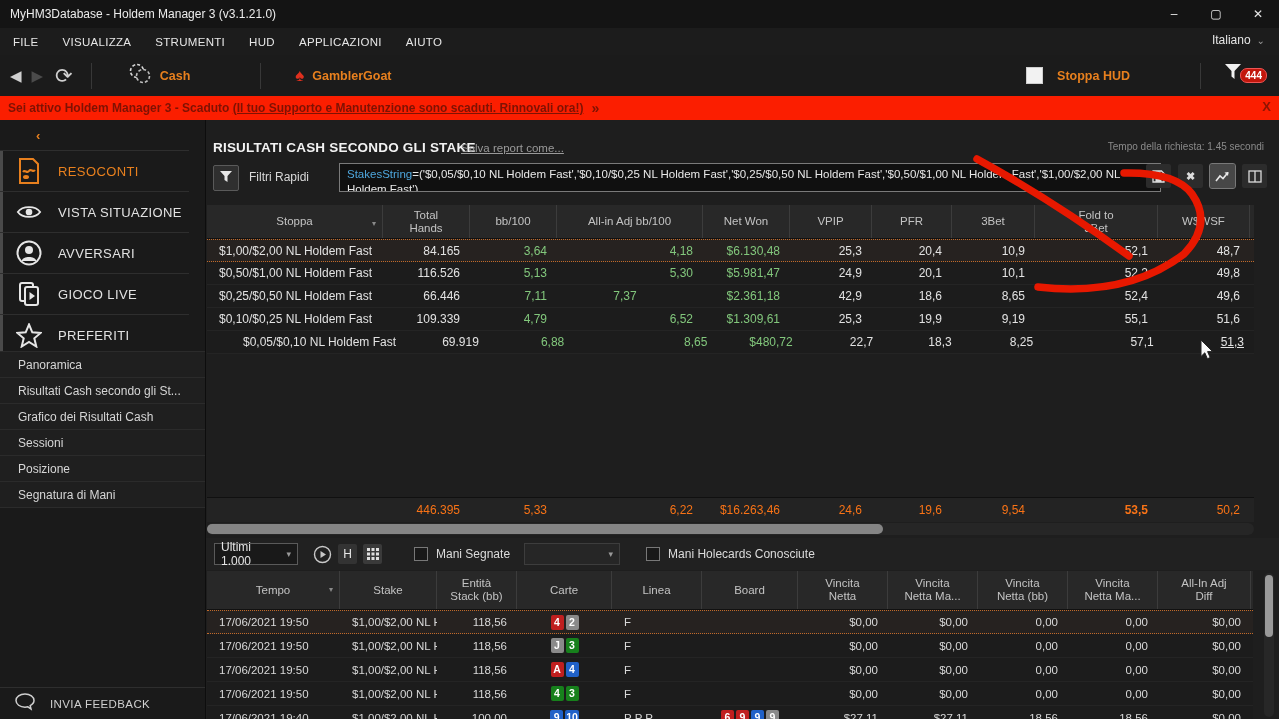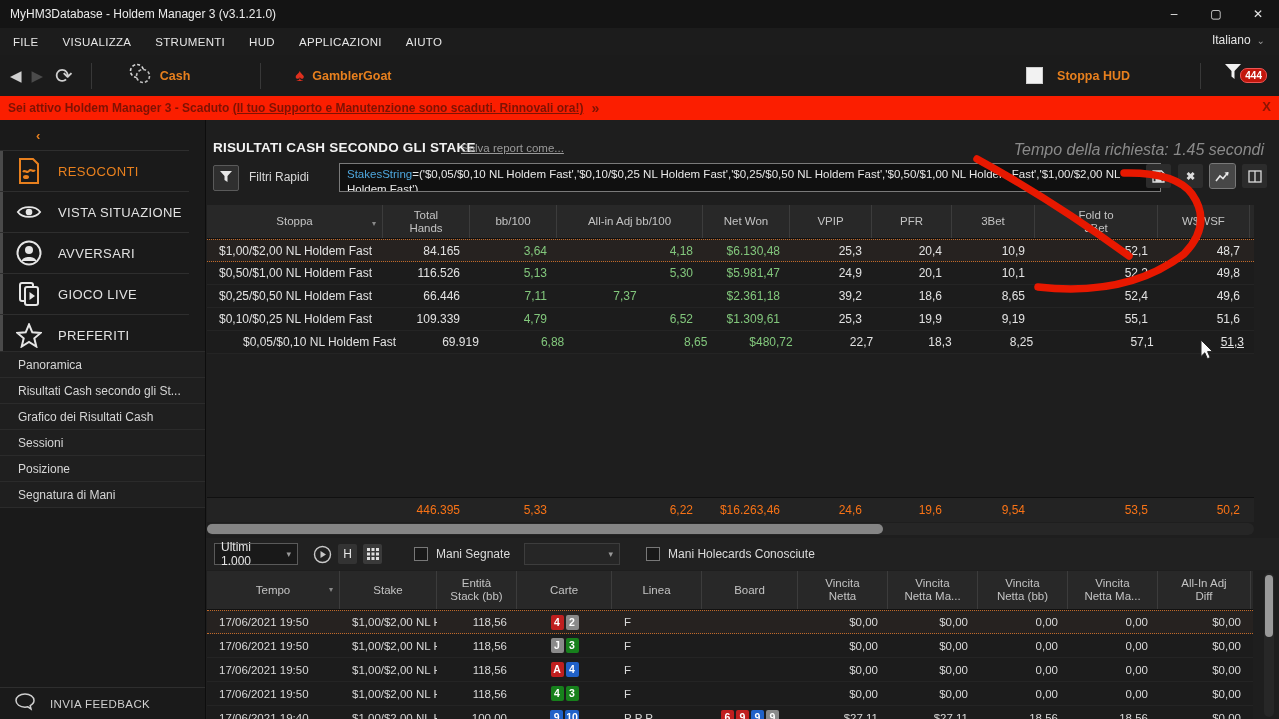--- a/index.html
+++ b/index.html
@@ -54,21 +54,21 @@
                color:#d6d6d6;border-top:1px solid #2b2b2b;background:#1f1f1f;}
   .report-list .report-item:last-child{border-bottom:1px solid #2b2b2b;}
   .feedback{position:absolute;left:0;right:0;bottom:0;height:31px;border-top:1px solid #2e2e2e;
             display:flex;align-items:center;gap:14px;padding-left:14px;background:#1a1a1a;}
   .feedback-label{font-size:11.5px;color:#cfcfcf;letter-spacing:.4px;}
 
   
   .main{position:absolute;left:206px;top:120px;right:0;bottom:0;background:#1e1e1e;}
   .report-title{position:absolute;left:7px;top:20px;font-size:13.5px;font-weight:bold;color:#f2f2f2;letter-spacing:.2px;}
   .save-as{position:absolute;left:255px;top:22px;font-size:11.5px;color:#9a9a9a;text-decoration:underline;}
-  .query-time{position:absolute;right:15px;top:21px;font-size:16px;color:#8a8a8a;font-style:italic;}
+  .query-time{position:absolute;right:15px;top:21px;font-size:10px;color:#8a8a8a;}
   .filter-row{position:absolute;left:5px;top:42px;right:10px;height:30px;}
   .funnel-btn{position:absolute;left:2px;top:3px;width:24px;height:24px;background:#2f2f2f;
               border:1px solid #5a5a5a;border-radius:2px;display:flex;align-items:center;justify-content:center;}
   .qf-label{position:absolute;left:38px;top:8px;font-size:12px;color:#d8d8d8;}
   .filter-input{position:absolute;left:128px;top:1px;width:806px;height:24px;background:#101010;
                 border:1px solid #7a7a7a;padding:3px 7px 0 7px;font-size:11.5px;line-height:15px;
                 overflow:hidden;color:#e8e8e8;}
   .filter-key{color:#4ea6dd;}
   .filter-btns{position:absolute;right:2px;top:2px;display:flex;gap:7px;}
   .icon-btn{width:25px;height:24px;background:#2c2c2c;display:flex;align-items:center;justify-content:center;border-radius:2px;}
@@ -362,21 +362,21 @@
             <div class="td right" style="width: 83px;">10,1</div>
             <div class="td right" style="width: 123px;">52,2</div>
             <div class="td right" style="width: 92px;">49,8</div>
           </div>
           <div class="tr">
             <div class="td left" style="width: 176px;">$0,25/$0,50 NL Holdem Fast</div>
             <div class="td right" style="width: 87px;">66.446</div>
             <div class="td right green" style="width: 87px;">7,11</div>
             <div class="td right green" style="width: 146px; text-align: center;">7,37</div>
             <div class="td right green" style="width: 87px;">$2.361,18</div>
-            <div class="td right" style="width: 82px;">39,2</div>
+            <div class="td right" style="width: 82px;">42,9</div>
             <div class="td right" style="width: 80px;">18,6</div>
             <div class="td right" style="width: 83px;">8,65</div>
             <div class="td right" style="width: 123px;">52,4</div>
             <div class="td right" style="width: 92px;">49,6</div>
           </div>
           <div class="tr">
             <div class="td left" style="width: 176px;">$0,10/$0,25 NL Holdem Fast</div>
             <div class="td right" style="width: 87px;">109.339</div>
             <div class="td right green" style="width: 87px;">4,79</div>
             <div class="td right green" style="width: 146px;">6,52</div>
@@ -403,21 +403,21 @@
     </div>
     <div class="totals" id="stakes-totals">
         <div class="td left" style="width: 176px;"></div>
         <div class="td right" style="width: 87px;">446.395</div>
         <div class="td right" style="width: 87px;">5,33</div>
         <div class="td right" style="width: 146px;">6,22</div>
         <div class="td right" style="width: 87px;">$16.263,46</div>
         <div class="td right" style="width: 82px;">24,6</div>
         <div class="td right" style="width: 80px;">19,6</div>
         <div class="td right" style="width: 83px;">9,54</div>
-        <div class="td right" style="width: 123px;">53,5</div>
+        <div class="td right" style="width: 123px; font-weight: bold;">53,5</div>
         <div class="td right" style="width: 92px;">50,2</div>
       </div>
     <div class="hscroll">
         <div class="thumb"></div>
       </div>
 
     <div class="hands-bar">
       <div class="select sel-range">
         <span>Ultimi 1.000</span>
         <span class="chev">▾</span>

